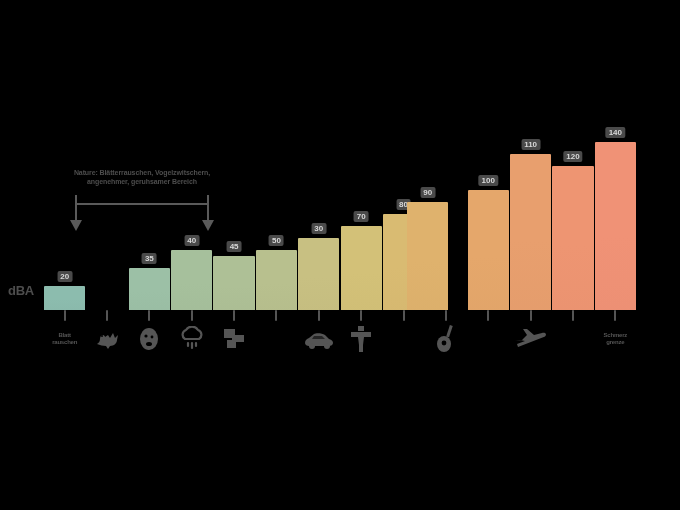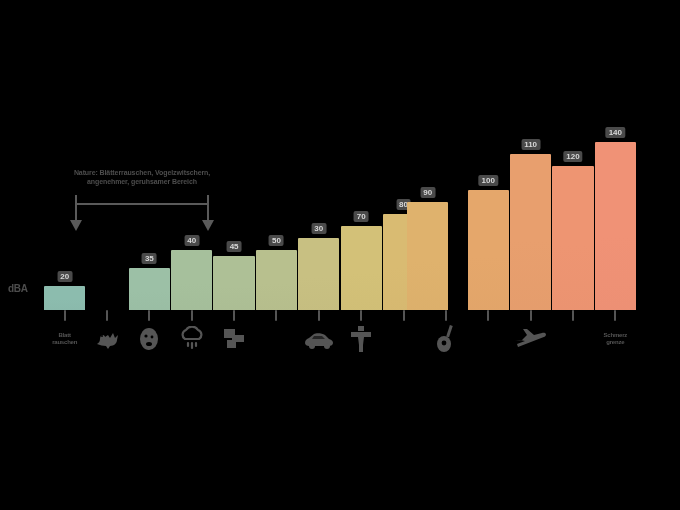--- a/index.html
+++ b/index.html
@@ -10,21 +10,21 @@
     font-family:"Liberation Sans", sans-serif;
     position:relative; overflow:hidden;
   }
 
   #stage { position:absolute; inset:0; }
 
   
   .axis-label {
     position:absolute;
     left:8px; top:284px;
-    font-size:10px; font-weight:700;
+    font-size:13px; font-weight:700;
     color:#4d4d4d;
     letter-spacing:-0.3px;
     line-height:1;
   }
 
   
   #plot {
     position:absolute;
     left:44px; top:130px;
     width:592px; height:180px;

